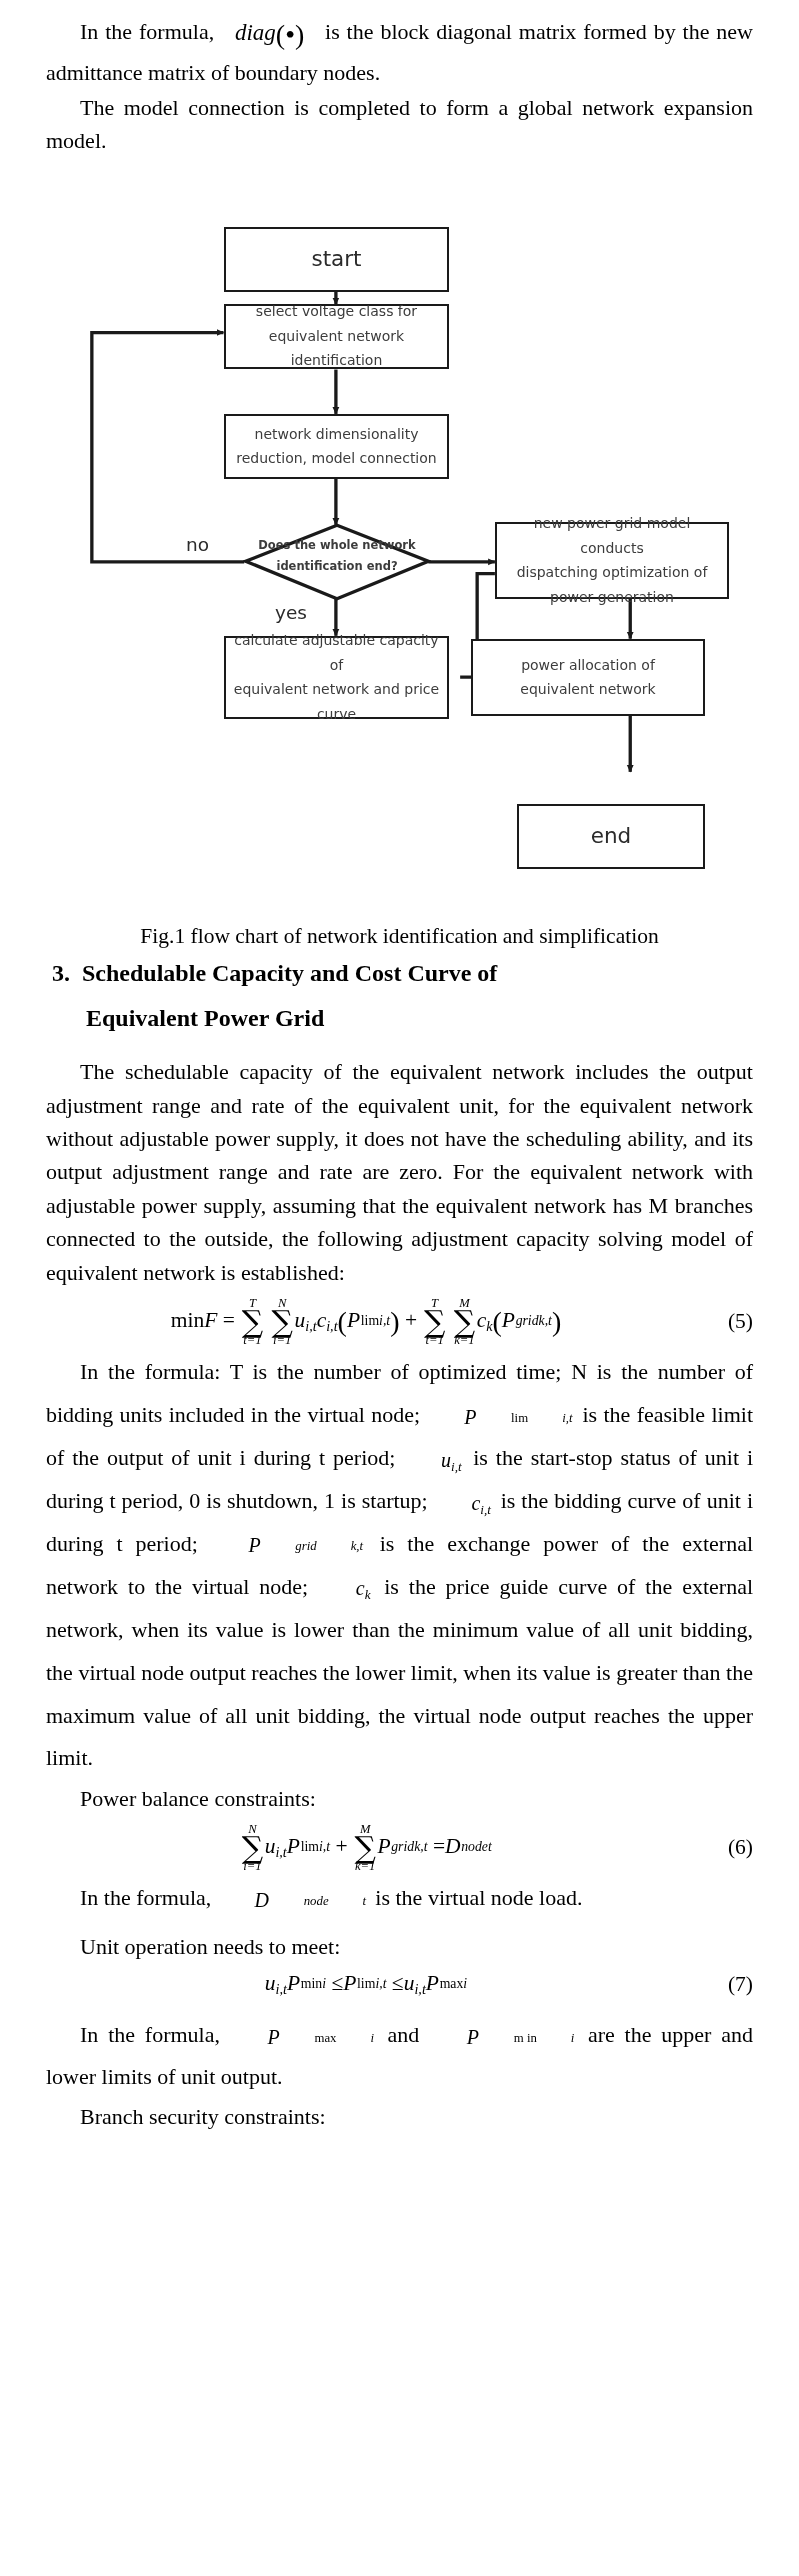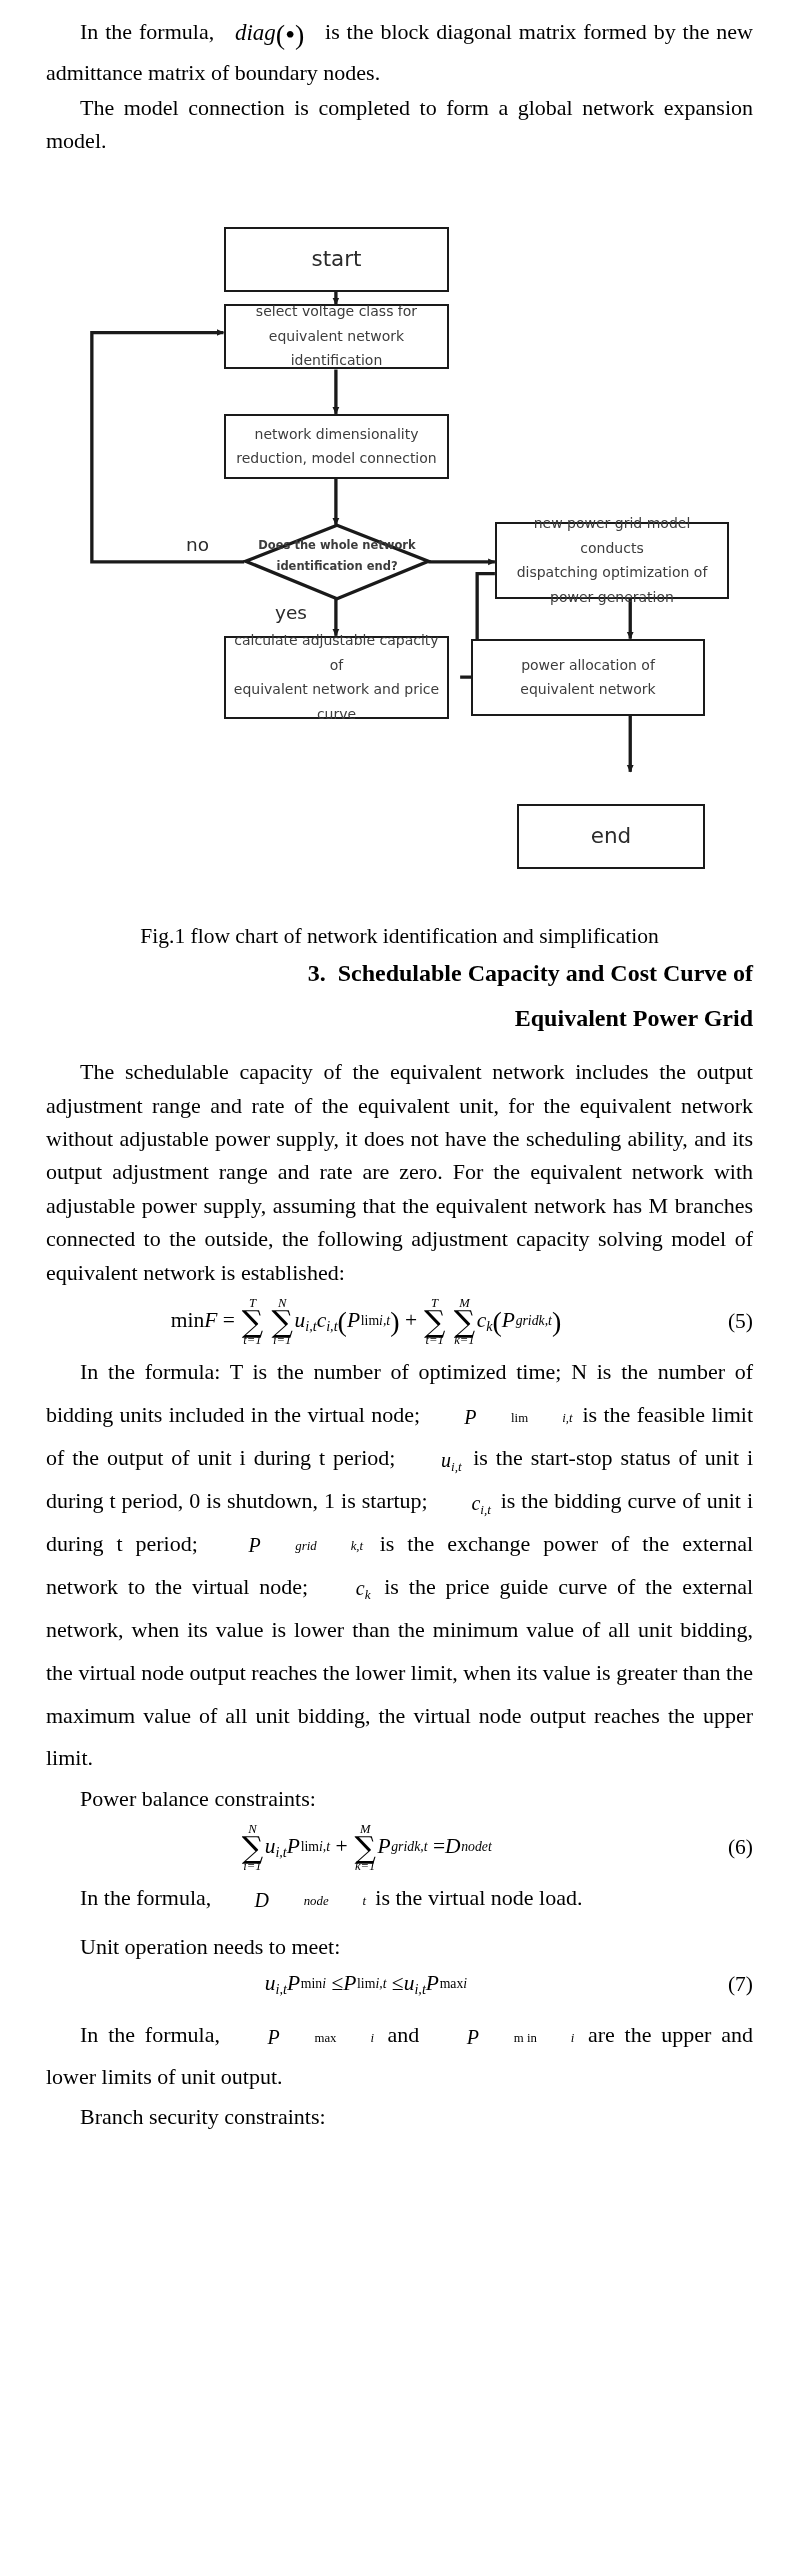--- a/index.html
+++ b/index.html
@@ -81,21 +81,20 @@
     margin: 4.4px 0 0 0;
   }
 
   
   h2.section {
     font-size: 24px;
     font-weight: bold;
     margin: 31px 0 0 0;
     line-height: 1.9;
     padding-left: 6px;
-    text-align: right;
   }
   h2.section .l2 { display: block; padding-left: 34px; }
 
   
   .eq-row {
     display: flex;
     align-items: center;
     margin: 7.4px 0 4.4px 0;
     width: 100%;
   }

